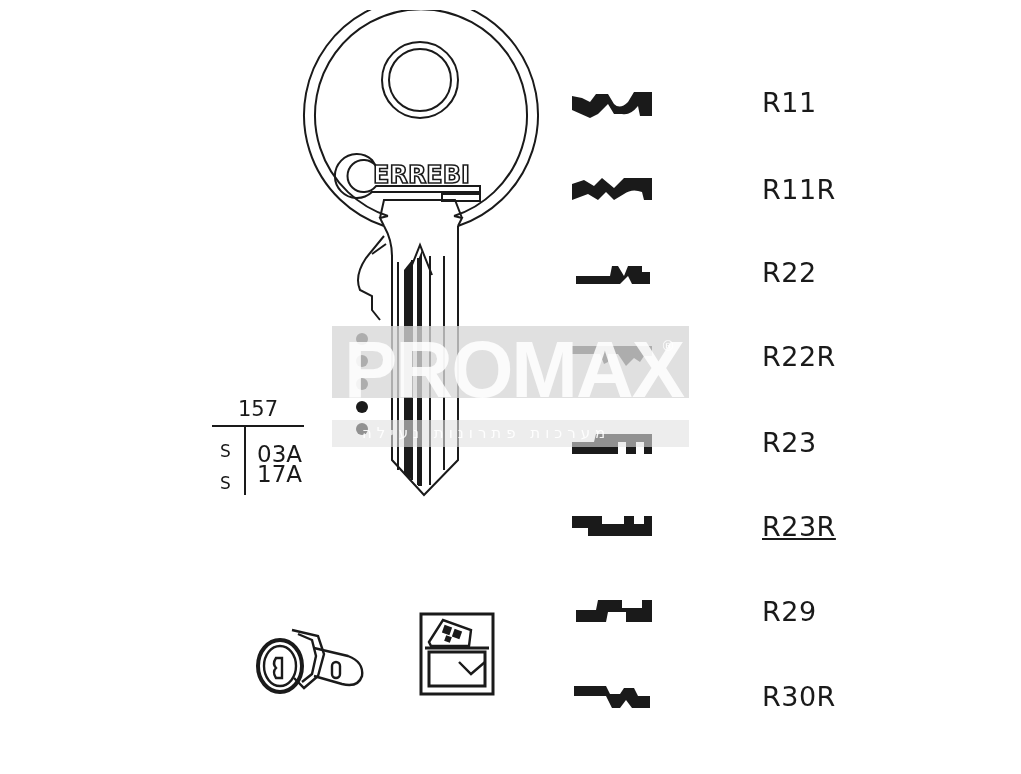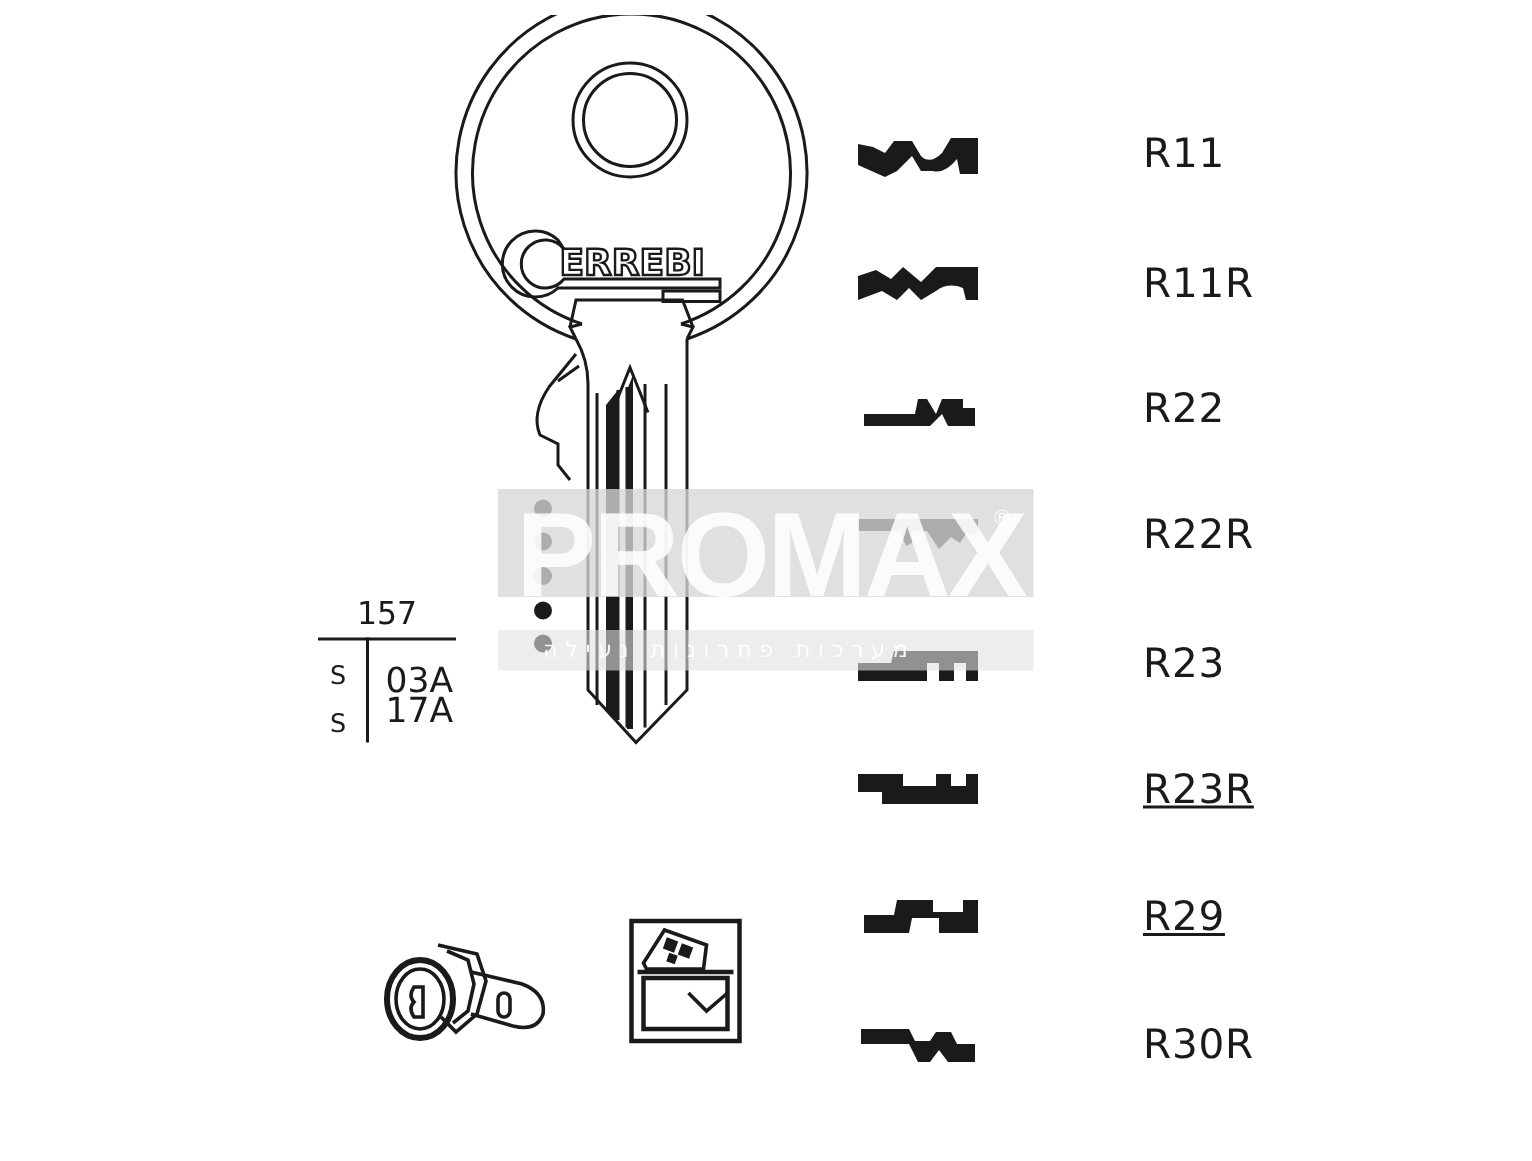--- a/index.html
+++ b/index.html
@@ -105,21 +105,21 @@
   <div class="profile-label" style="top:428px;">R23</div>
 
   <svg class="profile" style="top:510px;" viewBox="0 0 88 34">
     <path d="M4 6 L34 6 L34 14 L56 14 L56 6 L66 6 L66 14 L76 14 L76 6 L84 6 L84 26 L20 26 L20 18 L4 18 Z" fill="#1a1a1a"></path>
   </svg>
   <div class="profile-label" style="top:512px;text-decoration:underline;">R23R</div>
 
   <svg class="profile" style="top:594px;" viewBox="0 0 88 34">
     <path d="M8 16 L28 16 L30 6 L54 6 L54 14 L74 14 L74 6 L84 6 L84 28 L58 28 L58 18 L40 18 L38 28 L8 28 Z" fill="#1a1a1a"></path>
   </svg>
-  <div class="profile-label" style="top:597px;text-decoration:underline;">R29</div>
+  <div class="profile-label" style="top:597px;">R29</div>
 
   <svg class="profile" style="top:680px;" viewBox="0 0 88 34">
     <path d="M6 6 L38 6 L42 14 L52 14 L56 8 L66 8 L70 16 L82 16 L82 28 L64 28 L58 20 L52 28 L44 28 L38 16 L6 16 Z" fill="#1a1a1a"></path>
   </svg>
   <div class="profile-label" style="top:682px;">R30R</div>
 </div>
 
 <svg class="abs" style="left:252px; top:620px;" width="115" height="80" viewBox="0 0 115 80">
   <g fill="none" stroke="#1a1a1a" stroke-width="2.4">
     <path d="M62 28 L96 36 Q112 42 110 56 Q106 68 90 64 L62 56"></path>

